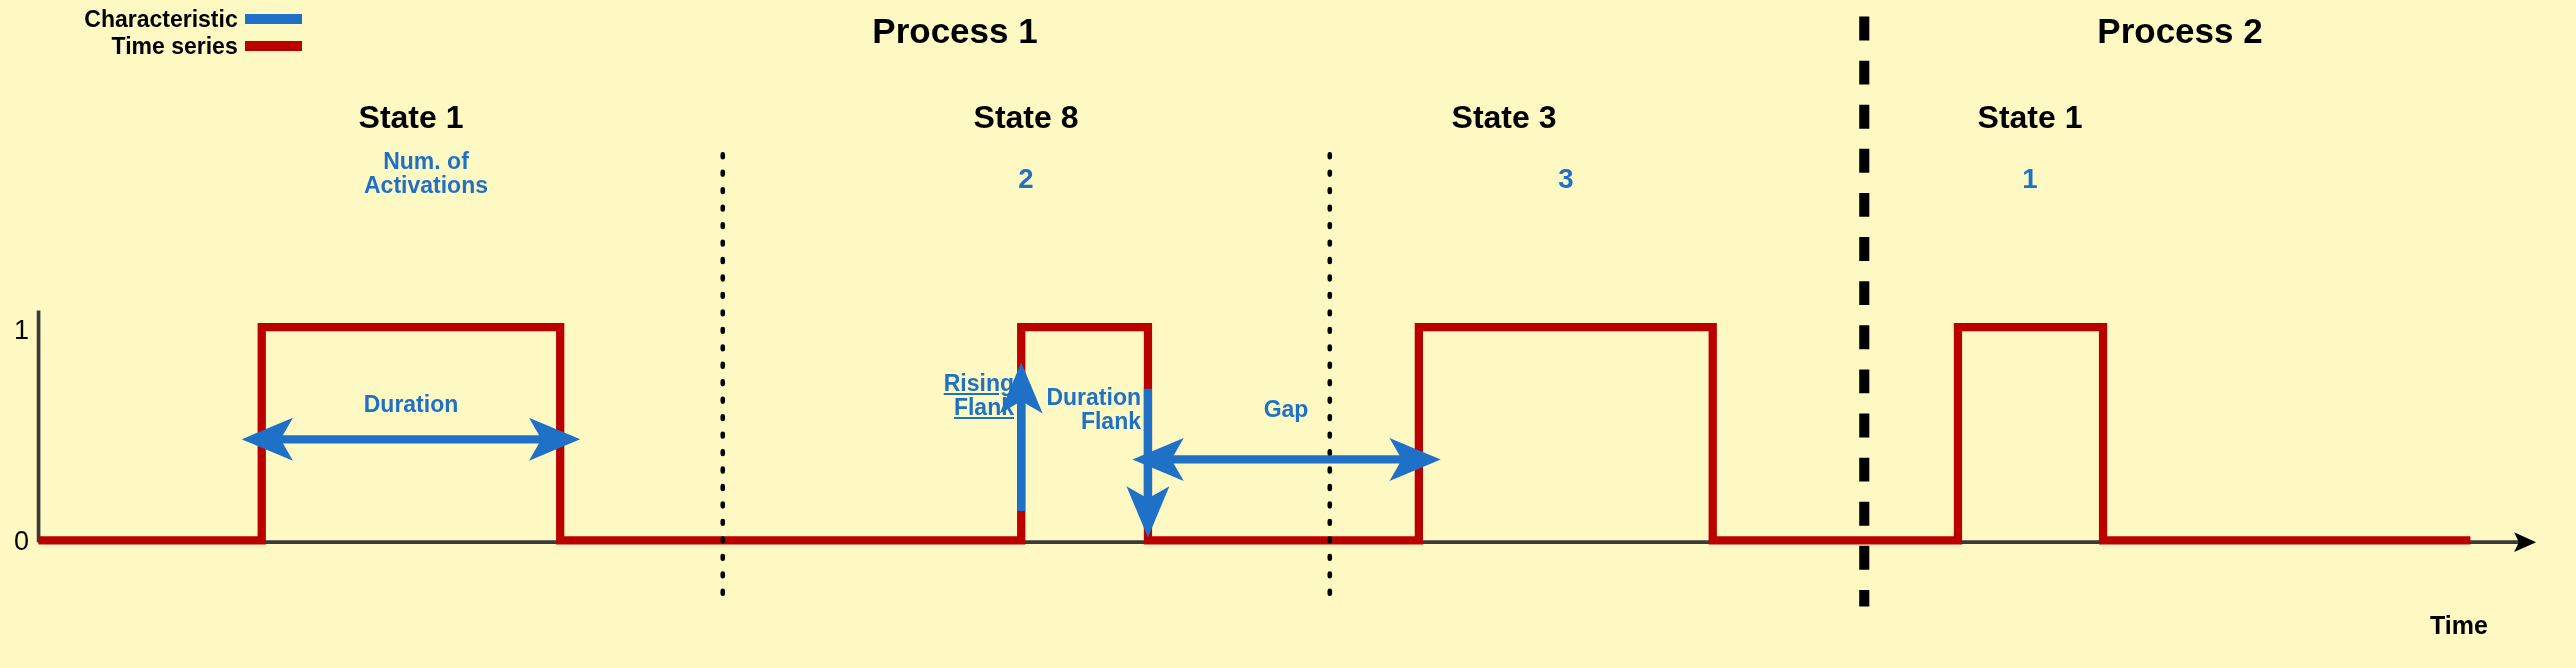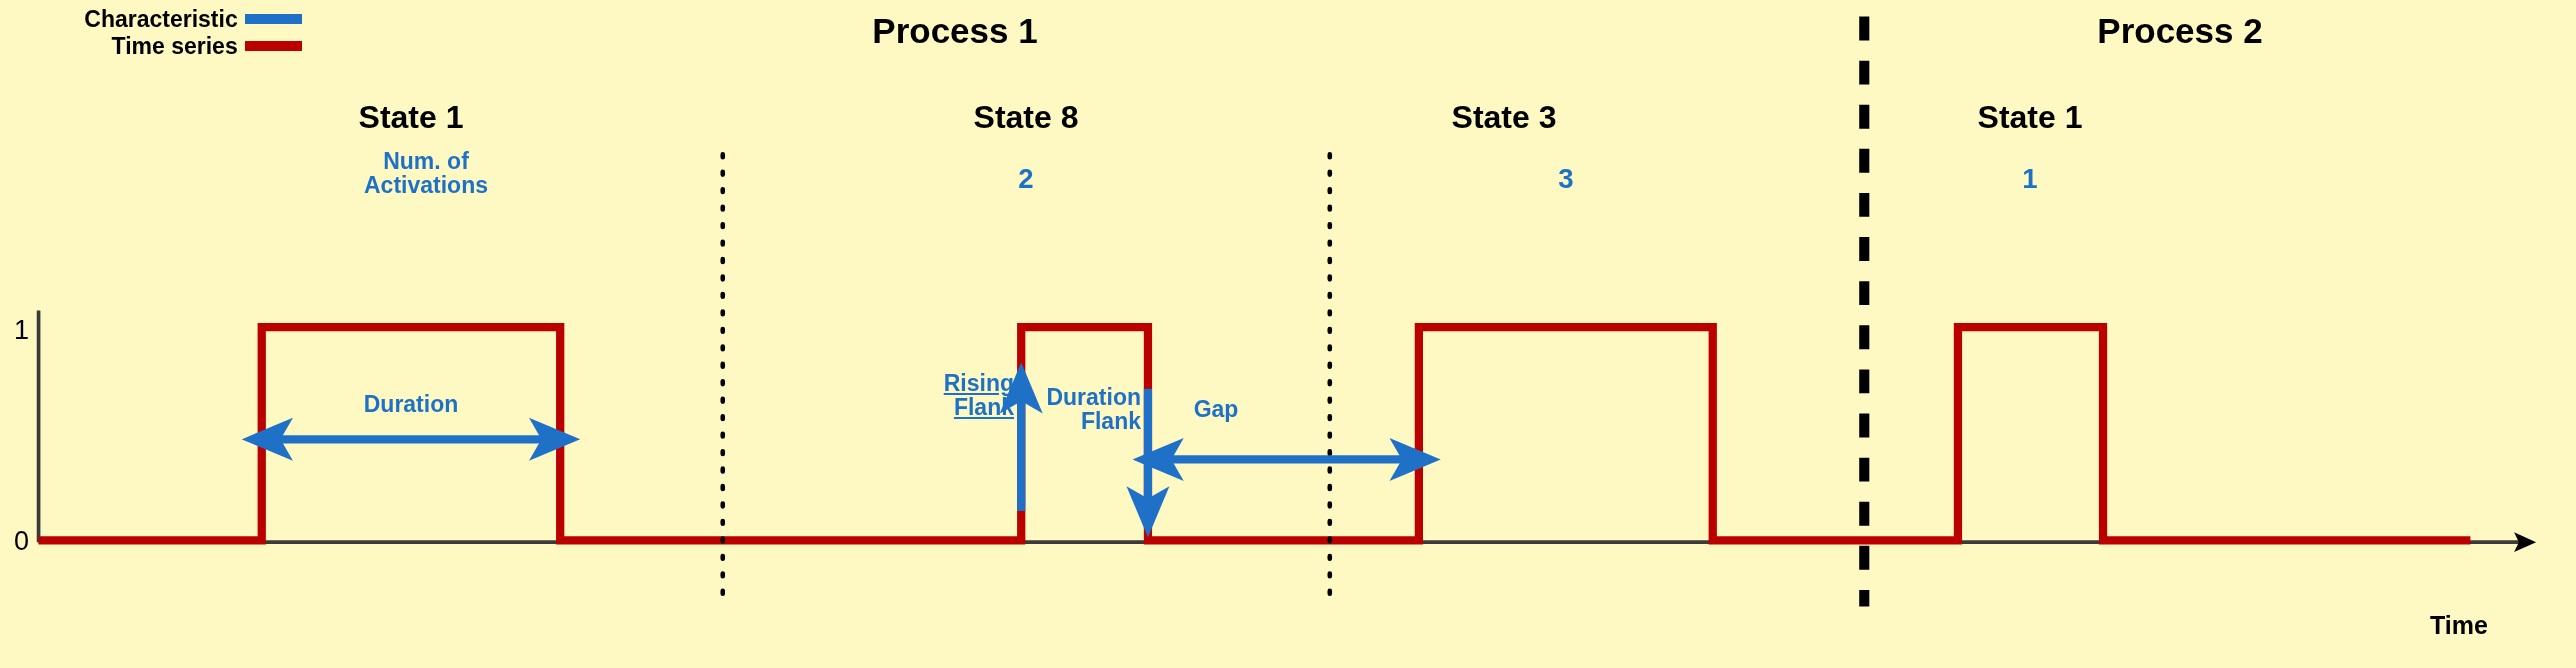--- a/index.html
+++ b/index.html
@@ -190,18 +190,18 @@
   <div class="abs annot right" style="left:1014px; top:372px;text-decoration:underline;">
     <div>Rising</div>
     <div>Flank</div>
   </div>
 
   <div class="abs annot right" style="left:1141px; top:386px;">
     <div>Duration</div>
     <div>Flank</div>
   </div>
 
-  <div class="abs annot center" style="left:1216px; top:398px;">
+  <div class="abs annot center" style="left:1286px; top:398px;">
     <div>Gap</div>
   </div>
 
 </div>
 
 
 </body></html>

